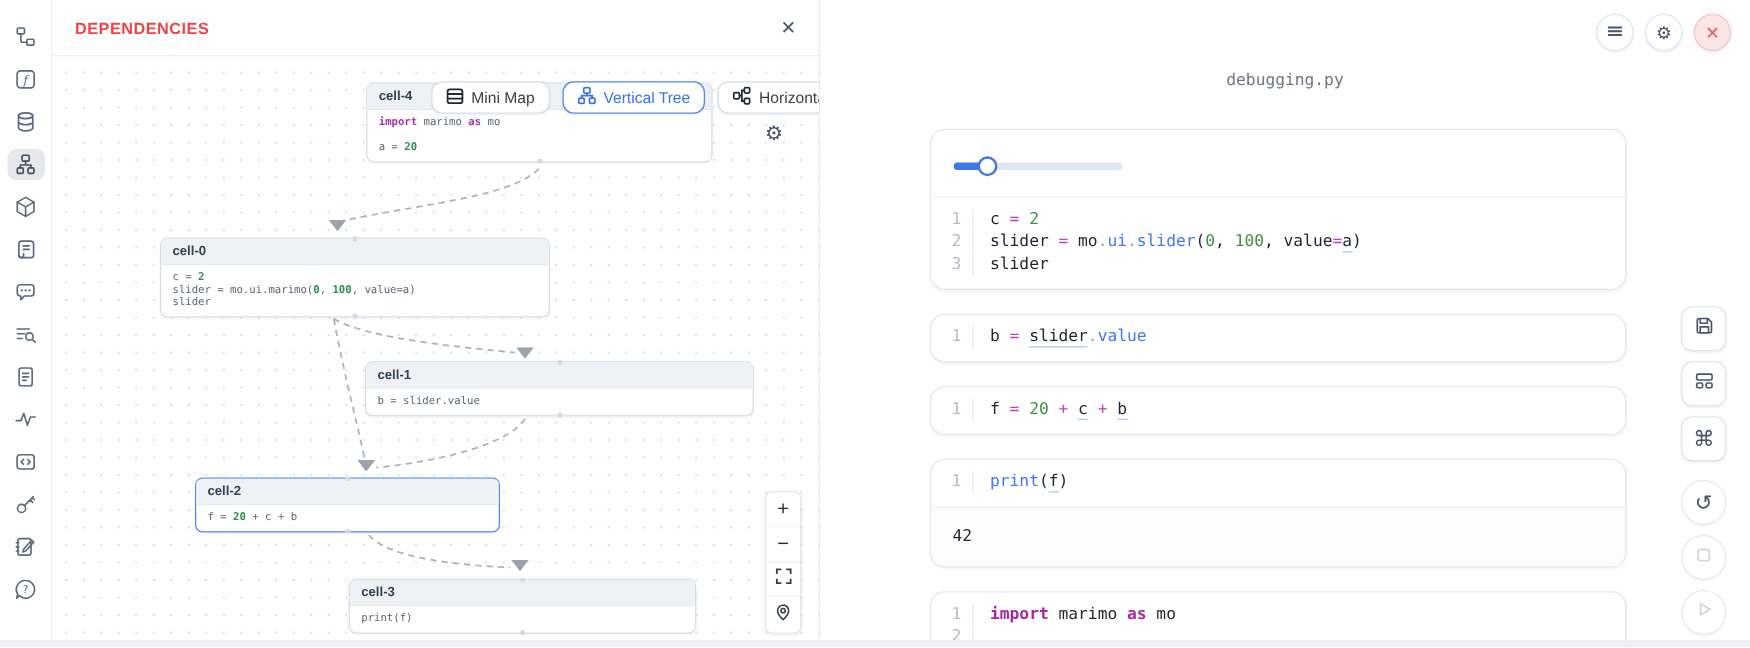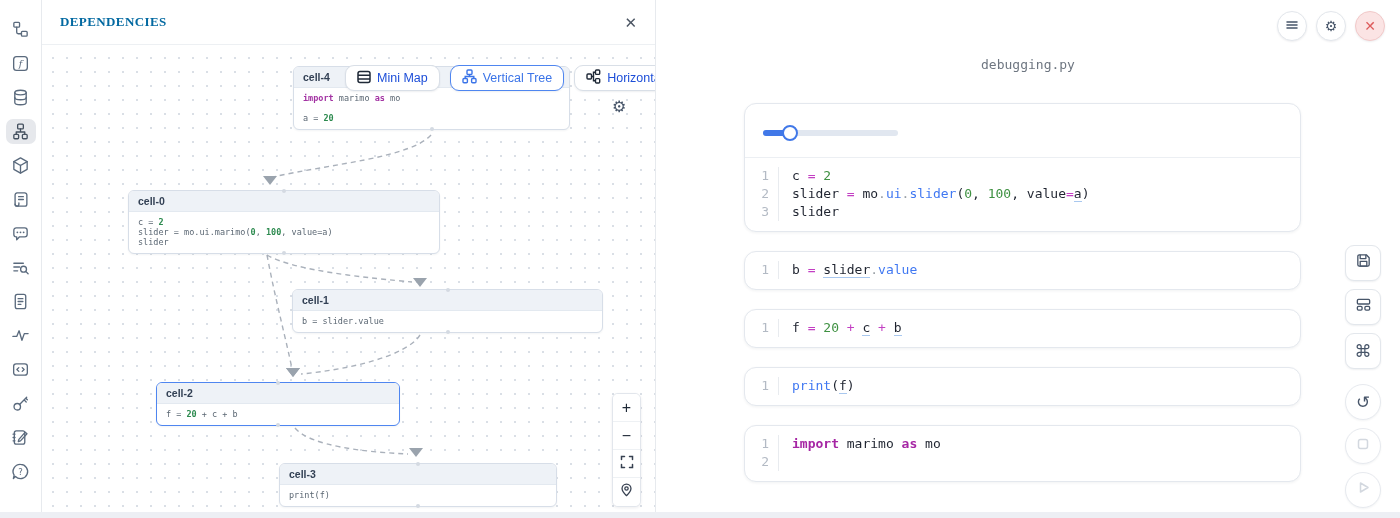--- a/index.html
+++ b/index.html
@@ -13,30 +13,30 @@
   .rail-btn { width:30px; height:25px; display:flex; align-items:center; justify-content:center;
     border-radius:7px; cursor:pointer; color:#5a6a7d; }
   .rail-btn.active { background:#e6e8ec; color:#44505f; }
   .rail-btn svg { display:block; }
 
   
   .deps { width:614px; height:518px; border-right:1px solid #e7eaee; flex-shrink:0;
     display:flex; flex-direction:column; background:#fff; }
   .deps-header { height:45px; display:flex; align-items:center; justify-content:space-between;
     padding:0 18px; border-bottom:1px solid #edf0f3; flex-shrink:0; }
-  .deps-title { font-size:13px; font-weight:bold; color:#0369a1; letter-spacing:.4px;font-family:Liberation Serif, serif; }
+  .deps-title { font-size:13px; font-weight:bold; color:#ef4444; letter-spacing:.4px; }
   .deps-close { background:none; border:none; font-size:15px; color:#4b5563; cursor:pointer; line-height:1; }
   .canvas { position:relative; flex:1; overflow:hidden;
     background-image:radial-gradient(circle, #dadfe6 1px, transparent 1.1px);
     background-size:14px 14px; background-position:4px 6px; }
   .canvas svg.edges { position:absolute; inset:0; }
 
   .graph-toolbar { position:absolute; top:20px; left:303px; display:flex; gap:10px; z-index:5; }
   .gbtn { display:flex; align-items:center; gap:6px; background:#fff; border:1px solid #d9dfe7;
-    border-radius:9px; padding:4px 11px; font-size:12.5px; color:#1d4ed8; cursor:pointer;
+    border-radius:9px; padding:4px 11px; font-size:12.5px; color:#404040; cursor:pointer;
     box-shadow:0 1px 2px rgba(20,30,50,.07); white-space:nowrap; height:26px; }
   .gbtn.active { border-color:#4f86f0; color:#3b74e8; }
   .graph-gear { position:absolute; left:570px; top:52px; background:none; border:none;
     font-size:16px; color:#475569; cursor:pointer; z-index:5; }
 
   .gnode { position:absolute; background:#fff; border:1px solid #d7dee8; border-radius:6px;
     box-shadow:0 1px 2px rgba(20,30,50,.05); z-index:3; }
   .gnode.selected { border:1.5px solid #4f86f0; }
   .gnode::before, .gnode::after { content:""; position:absolute; left:50%; width:4px; height:4px;
     margin-left:-2px; border-radius:50%; background:#d4dae2; }
@@ -374,20 +374,22 @@
        <span class="gutter">1</span>
        <span class="src"><span class="tok-p">f </span><span class="tok-o">= </span><span class="tok-n">20</span><span class="tok-p"> </span><span class="tok-o">+</span><span class="tok-p"> </span><span class="tok-u">c</span><span class="tok-p"> </span><span class="tok-o">+</span><span class="tok-p"> </span><span class="tok-u">b</span></span></div>
           </div>
         </div>
         <div class="cell">
           <div class="code-area">
             <div class="code-line">
        <span class="gutter">1</span>
        <span class="src"><span class="tok-f">print</span><span class="tok-p">(</span><span class="tok-u">f</span><span class="tok-p">)</span></span></div>
           </div>
+    <div class="out-bottom">
+      <span>42</span></div>
         </div>
         <div class="cell">
           <div class="code-area">
             <div class="code-line">
        <span class="gutter">1</span>
        <span class="src"><span class="tok-k">import</span><span class="tok-p"> marimo </span><span class="tok-k">as</span><span class="tok-p"> mo</span></span></div>
             <div class="code-line">
        <span class="gutter">2</span>
        <span class="src">&nbsp;</span></div>
           </div>

